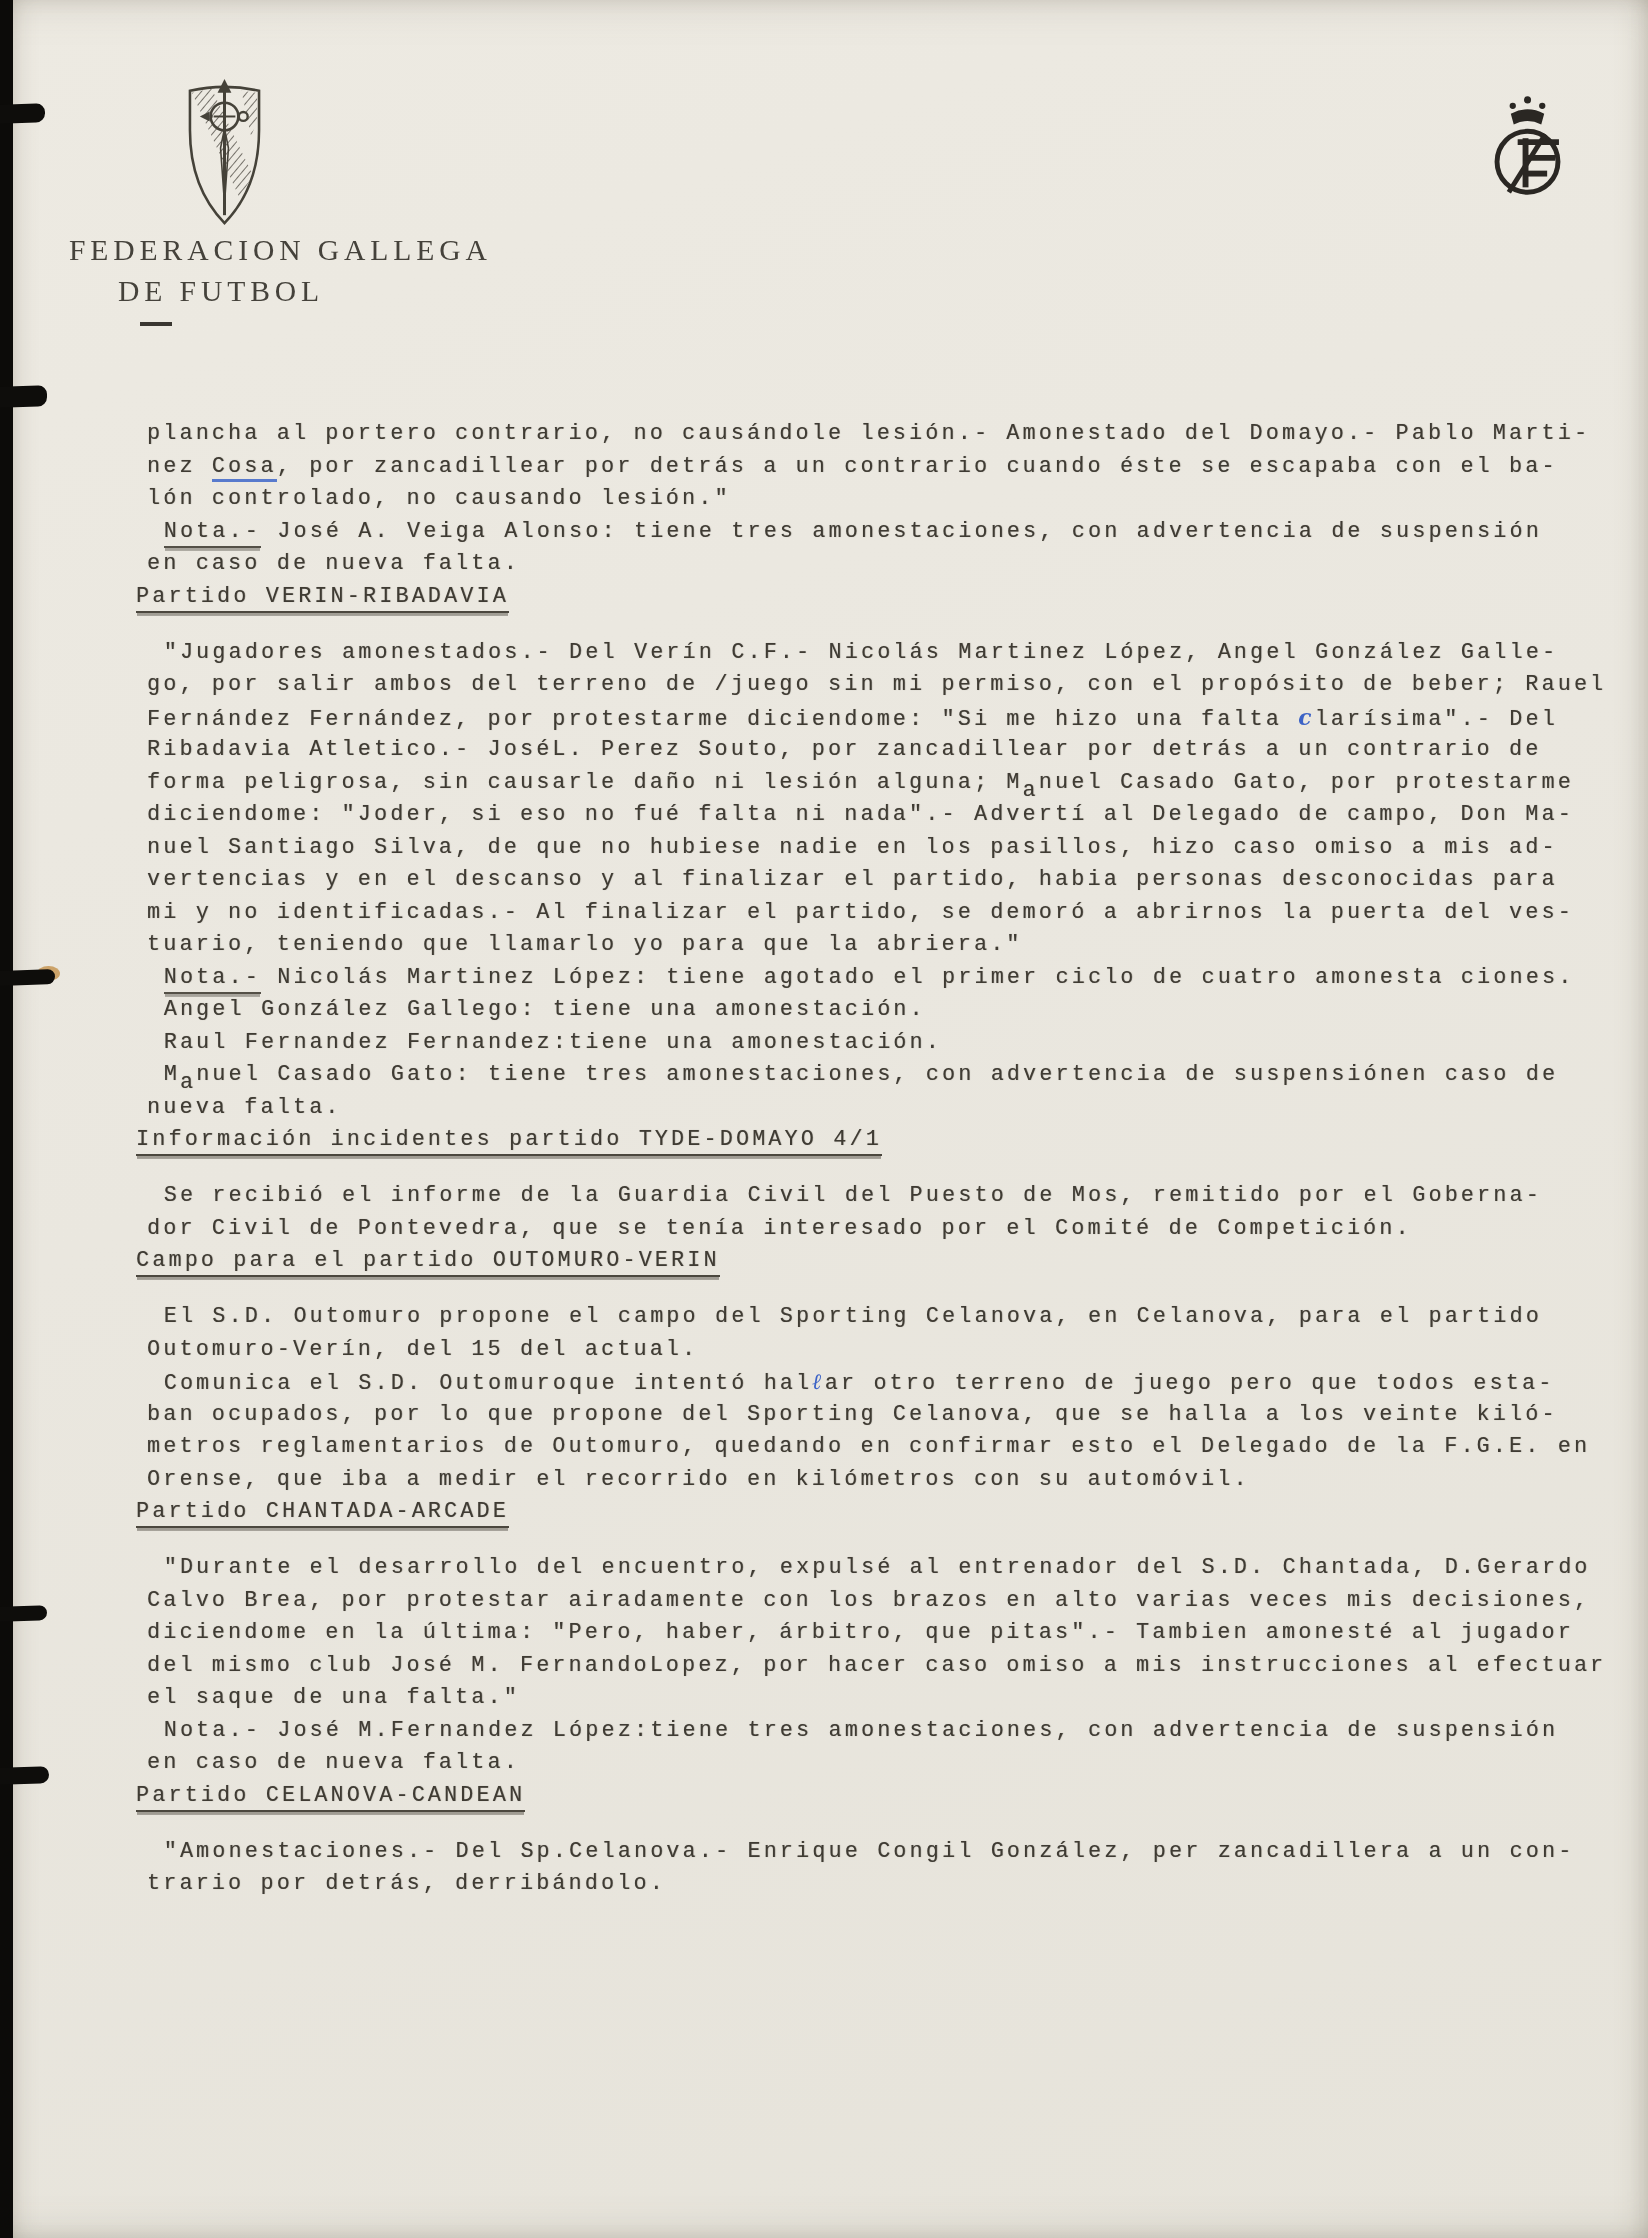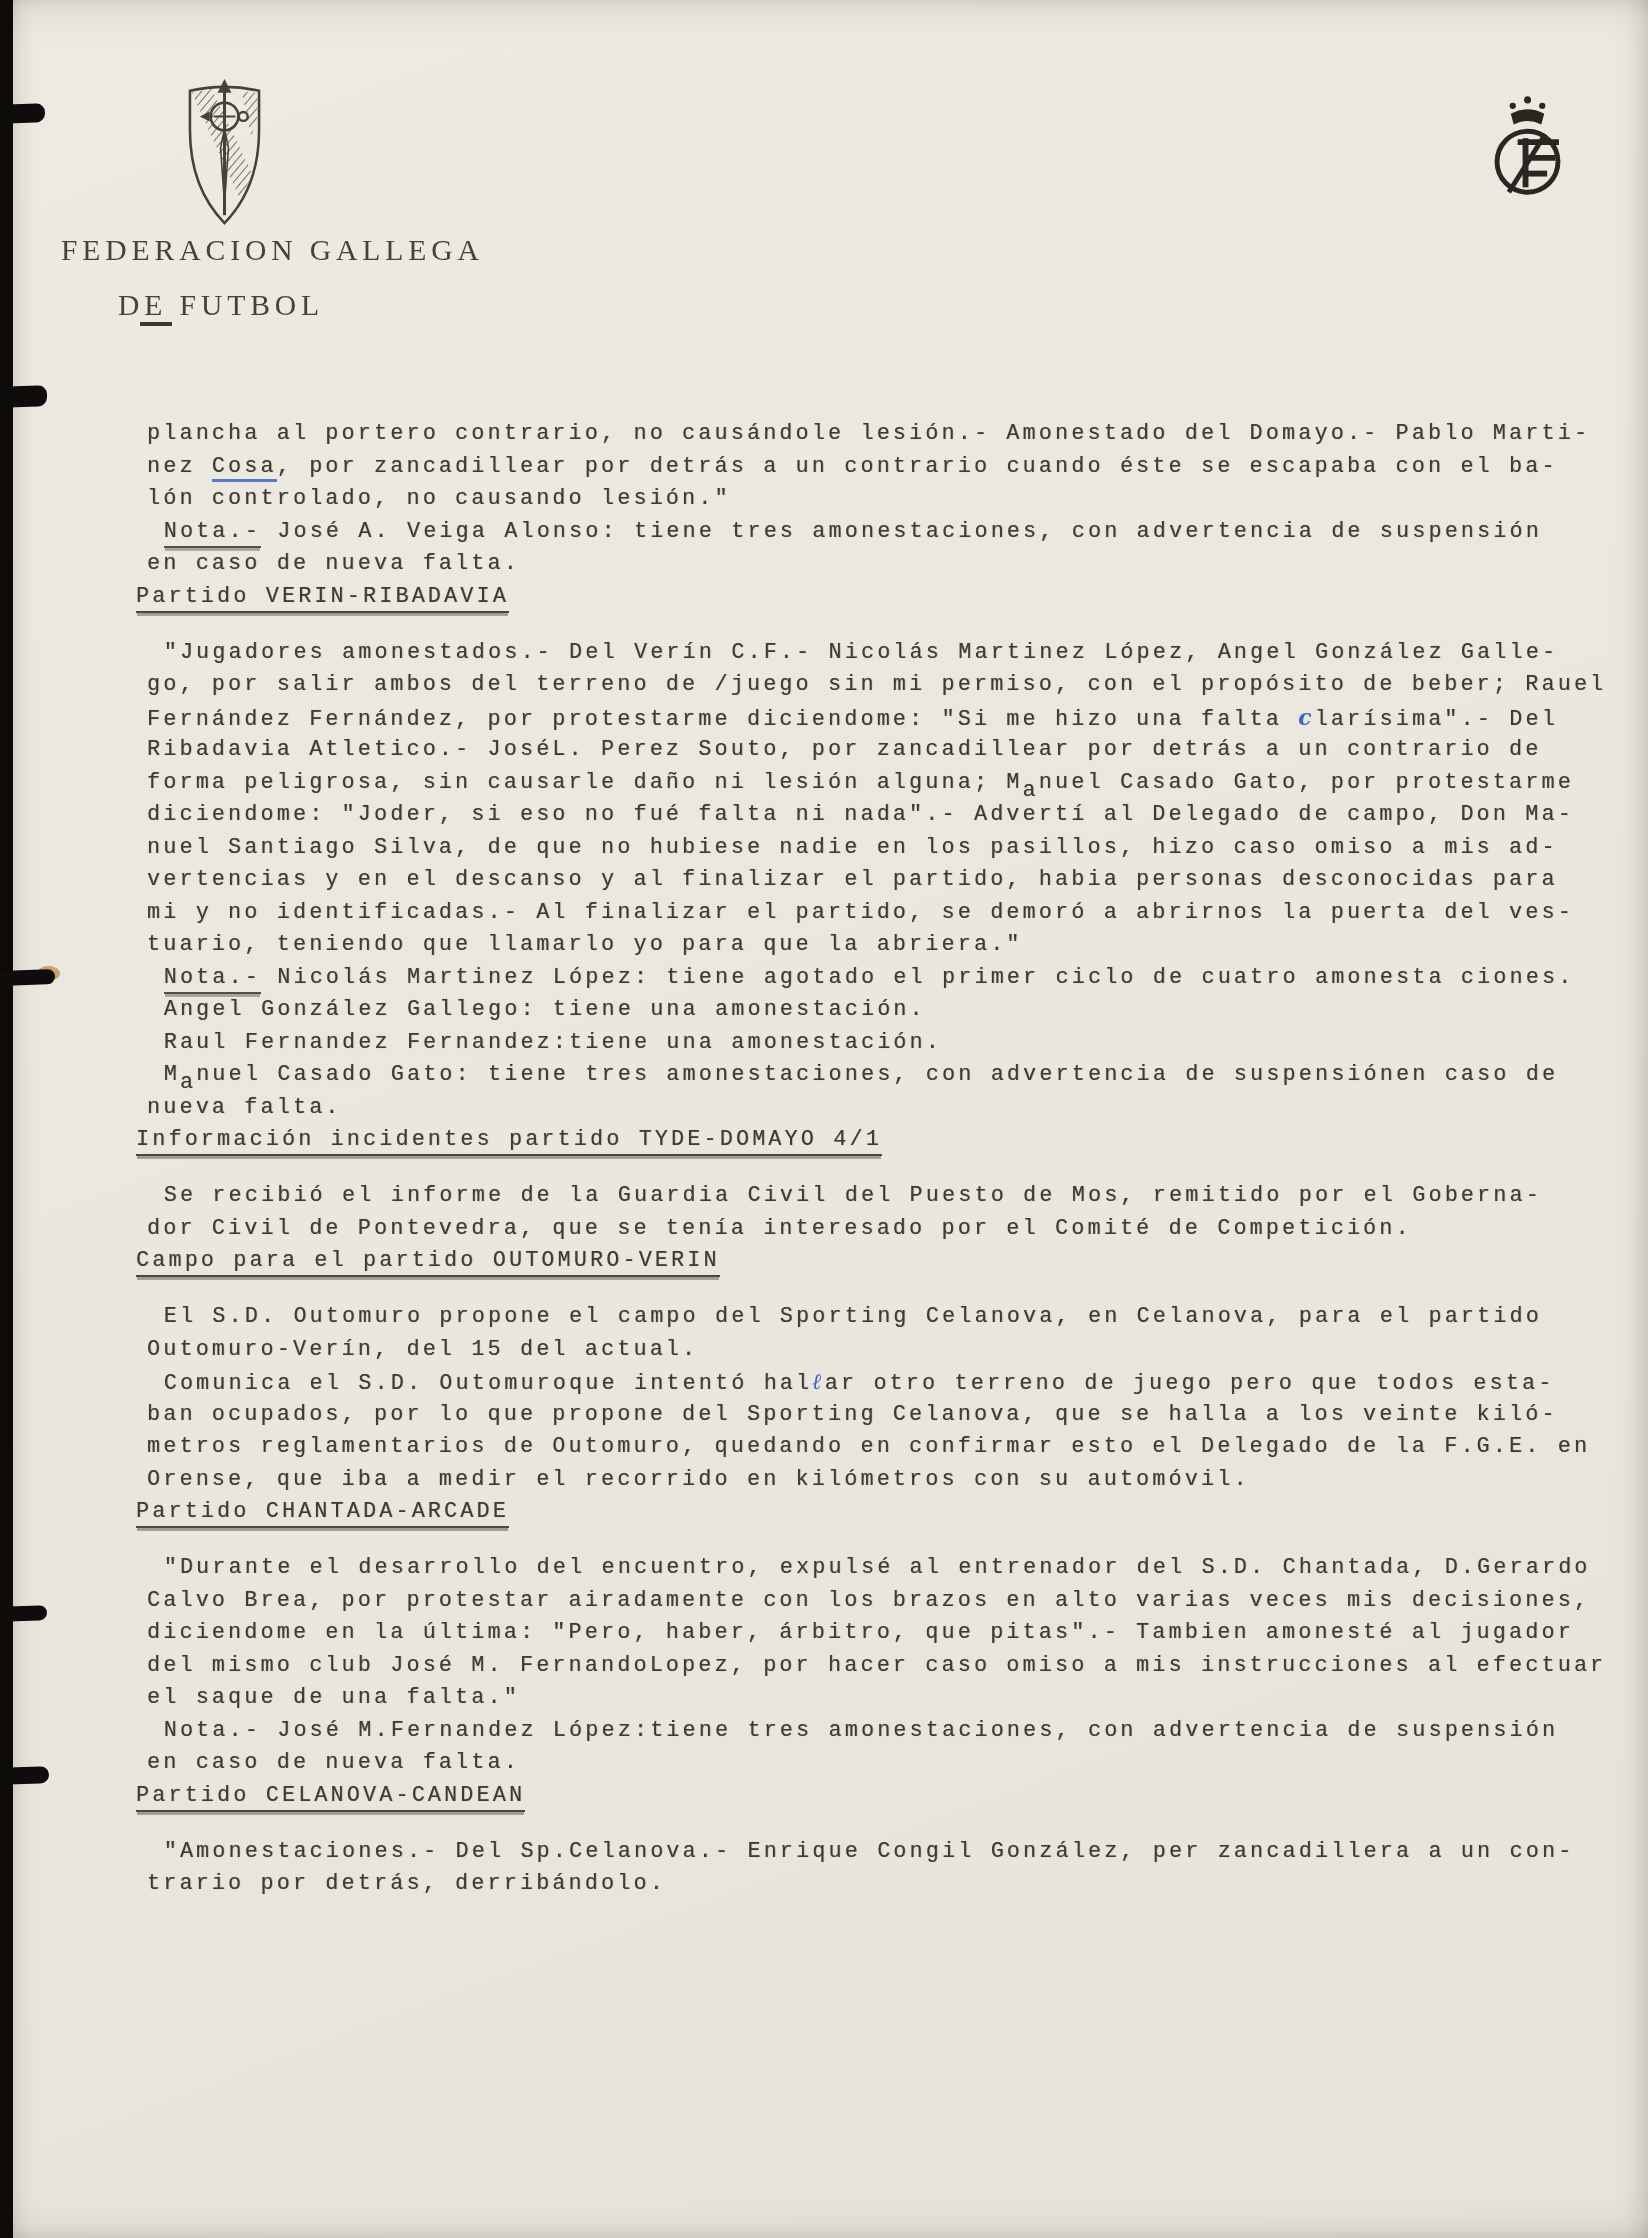--- a/index.html
+++ b/index.html
@@ -19,22 +19,22 @@
   .tear.t2{top:386px;width:47px;height:20.7px;}
   .tear.t3{top:970px;width:55px;height:14.8px;}
   .tear.t4{top:1606px;width:47px;height:14.8px;}
   .tear.t5{top:1767px;width:49px;height:16.7px;}
   .rust-dot{position:absolute;left:37px;top:966px;width:22.7px;height:14.8px;background:#c99c5e;border-radius:50%;opacity:.92;}
   
   .lh-shield{position:absolute;left:182px;top:77px;}
   .lh-crest{position:absolute;left:1484px;top:93px;}
   .lh-org{position:absolute;font-family:"Liberation Serif","DejaVu Serif",serif;color:#45423b;
           font-size:29.6px;letter-spacing:4.9px;white-space:pre;}
-  .lh-org.l1{left:61px;top:234px;}
-  .lh-org.l2{left:118px;top:289px;}
+  .lh-org.l1{left:69px;top:234px;}
+  .lh-org.l2{left:118px;top:275px;}
   .lh-rule{position:absolute;left:140px;top:322px;width:31.5px;height:3.9px;background:#3a3731;}
   
   .doc{
     position:absolute;left:136px;top:418px;width:1493px;
     color:#3f3b33;font-size:21.7px;line-height:32.5px;letter-spacing:3.2px;
     white-space:pre;text-shadow:0.5px 0.4px 0.7px rgba(63,59,51,.5);
   }
   .line{height:32.5px;margin-left:11px;}
   .indent{padding-left:16.7px;}
   .block.heading{margin-bottom:23.6px;}

